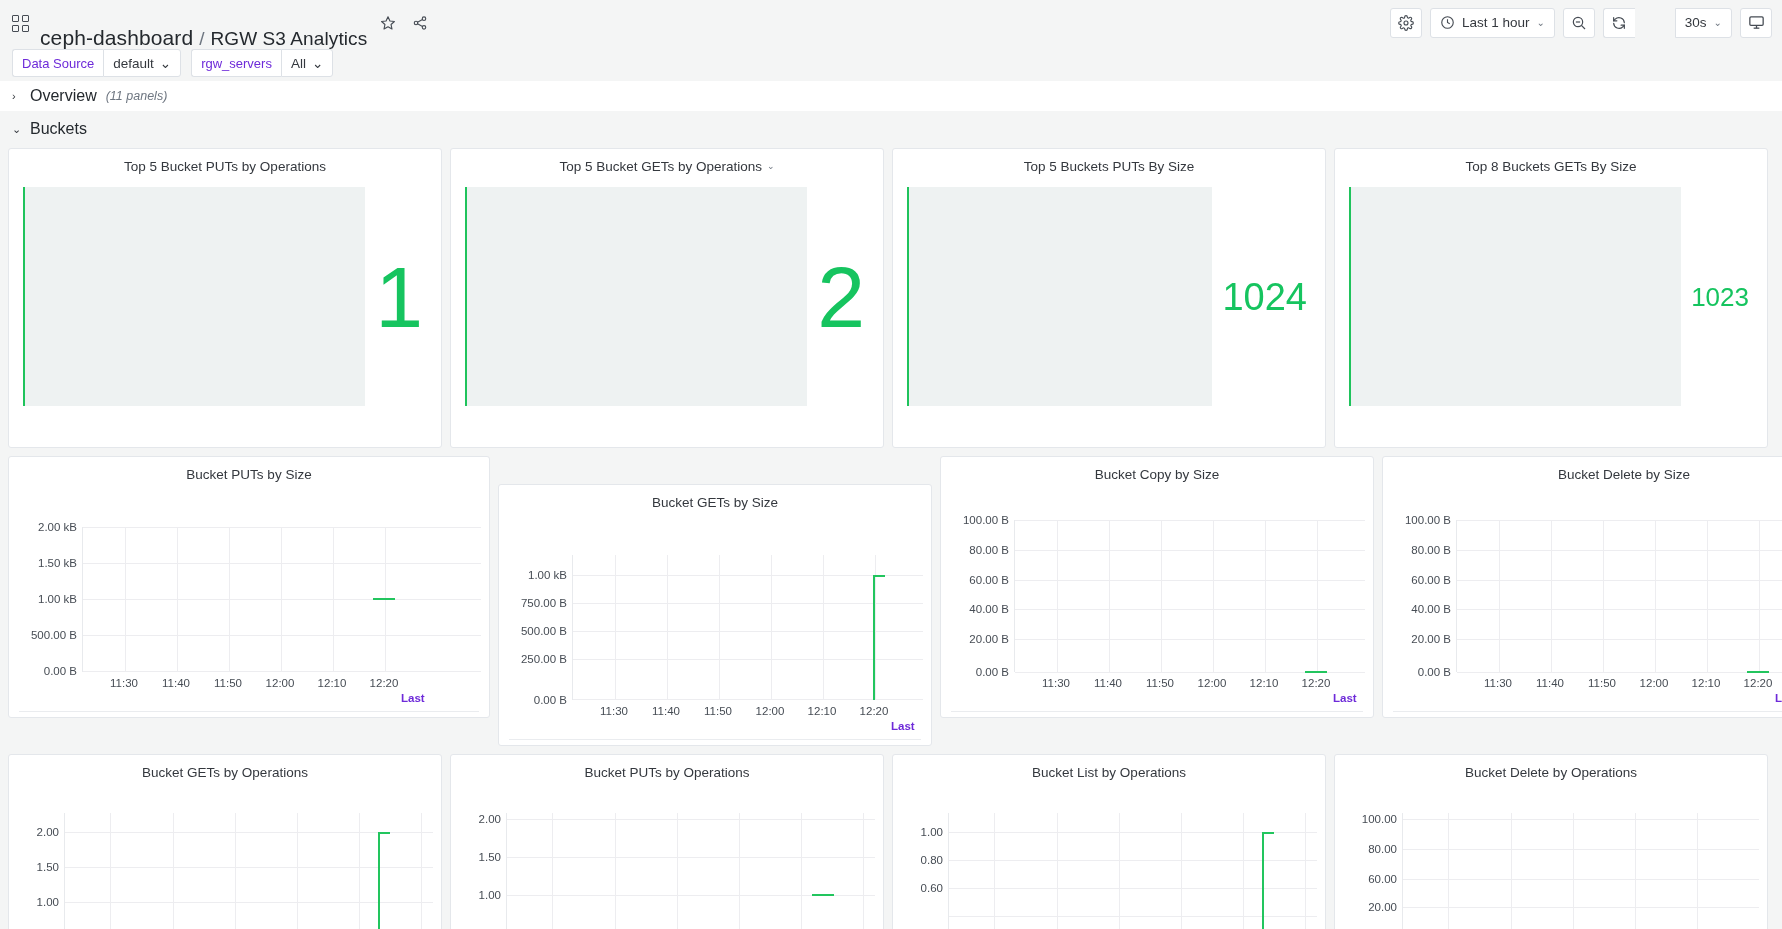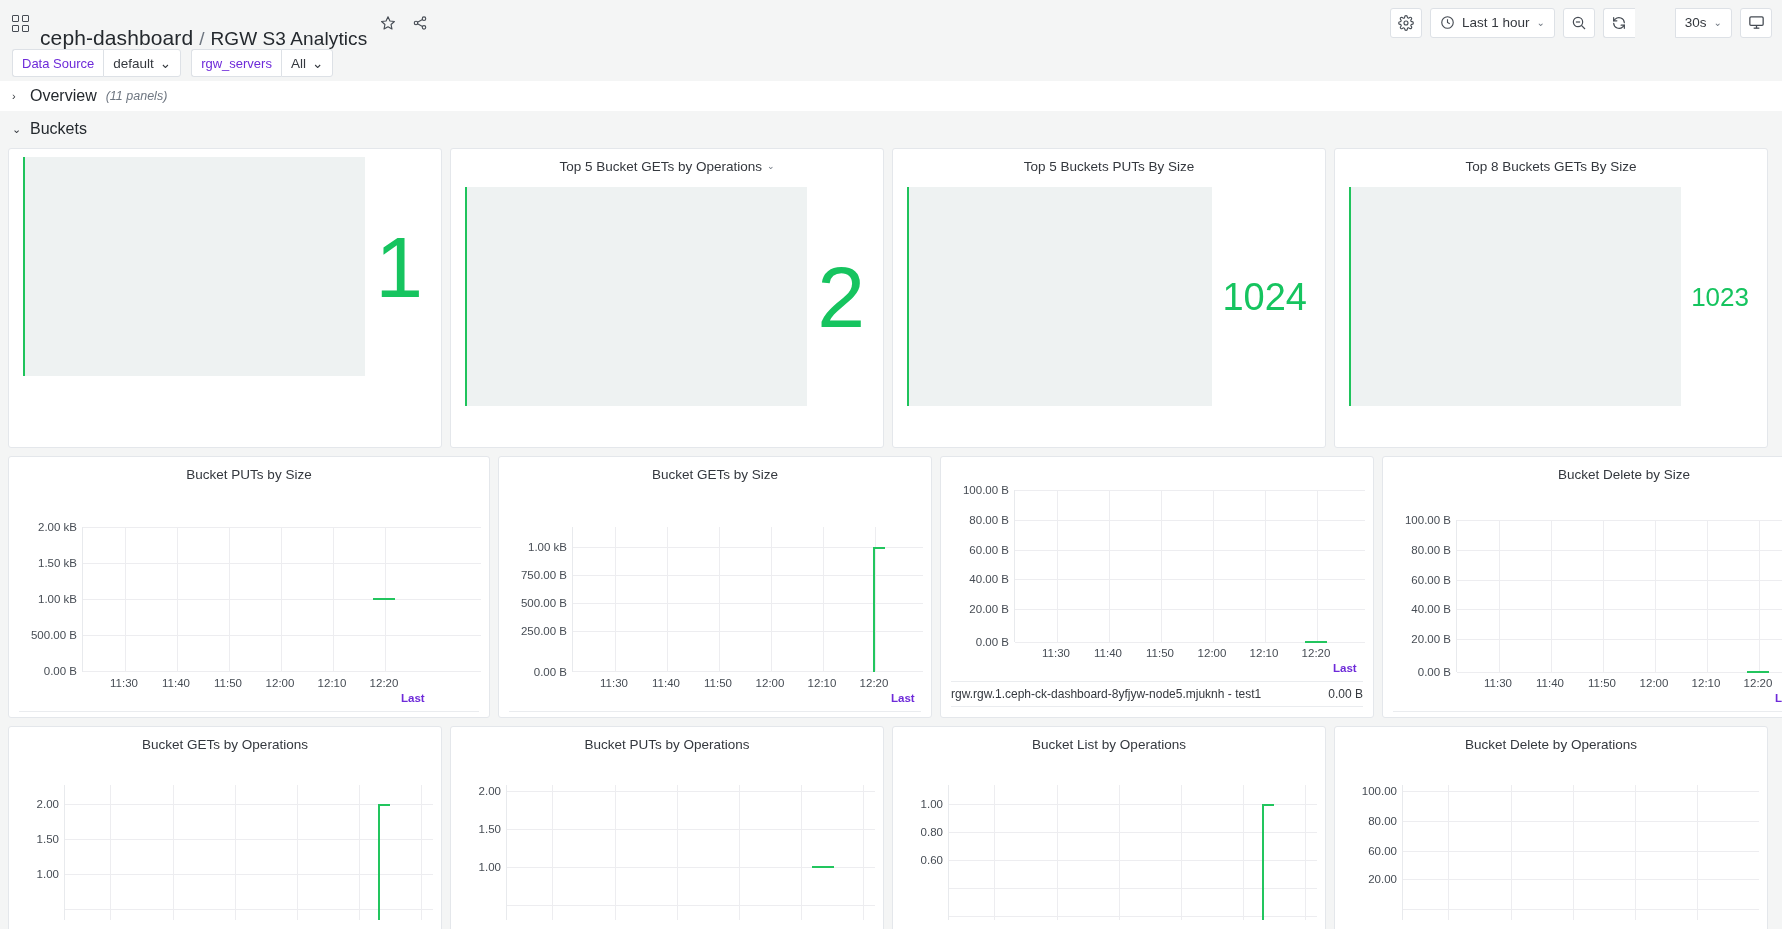--- a/index.html
+++ b/index.html
@@ -228,20 +228,23 @@
 <div class="rowhdr plain" style="margin-top:3px;">
   <span class="caret">⌄</span>
   <span class="rtitle">Buckets</span>
 </div>
 
 <div class="grid">
 
   <div class="prow">
 
     <div class="panel" style="width:434px;height:300px;">
+      <div class="ptitle">
+        <span>Top 5 Bucket PUTs by Operations</span>
+      </div>
       <div class="statwrap">
         <div class="sparkbox">
           <div class="sparkline"></div>
         </div>
         <div class="statval" style="font-size:86px;">1</div>
       </div>
     </div>
 
     <div class="panel" style="width:434px;height:300px;">
       <div class="ptitle">
@@ -319,21 +322,21 @@
         </div>
         <span class="lastlbl" style="left:392px;top:205px;">Last</span>
         <div class="legend" style="top:224px;">
 
           <span class="lname">rgw.rgw.1.ceph-ck-dashboard-8yfjyw-node5.mjuknh - test1</span>
           <span class="lval">1.02 kB</span>
         </div>
       </div>
     </div>
 
-    <div class="panel" style="width:434px;height:262px;">
+    <div class="panel" style="width:434px;height:262px;margin-top:28px;">
       <div class="ptitle">
         <span>Bucket GETs by Size</span>
       </div>
       <div class="tswrap" style="height:232px;">
         <div class="axis-y" style="width:68px;height:160px;top:60px;">
           <span class="tick" style="top:0px;">1.00 kB</span>
           <span class="tick" style="top:28px;">750.00 B</span>
           <span class="tick" style="top:56px;">500.00 B</span>
           <span class="tick" style="top:84px;">250.00 B</span>
           <span class="tick" style="top:125px;">0.00 B</span>
@@ -364,20 +367,23 @@
         <span class="lastlbl" style="left:392px;top:205px;">Last</span>
         <div class="legend" style="top:224px;">
 
           <span class="lname">rgw.rgw.1.ceph-ck-dashboard-8yfjyw-node5.mjuknh - test1</span>
           <span class="lval">1.02 kB</span>
         </div>
       </div>
     </div>
 
     <div class="panel" style="width:434px;height:262px;">
+      <div class="ptitle">
+        <span>Bucket Copy by Size</span>
+      </div>
       <div class="tswrap" style="height:232px;">
         <div class="axis-y" style="width:68px;height:160px;top:33px;">
           <span class="tick" style="top:0px;">100.00 B</span>
           <span class="tick" style="top:30px;">80.00 B</span>
           <span class="tick" style="top:60px;">60.00 B</span>
           <span class="tick" style="top:89px;">40.00 B</span>
           <span class="tick" style="top:119px;">20.00 B</span>
           <span class="tick" style="top:152px;">0.00 B</span>
         </div>
         <div class="plot" style="left:73px;right:8px;top:33px;height:152px;">

